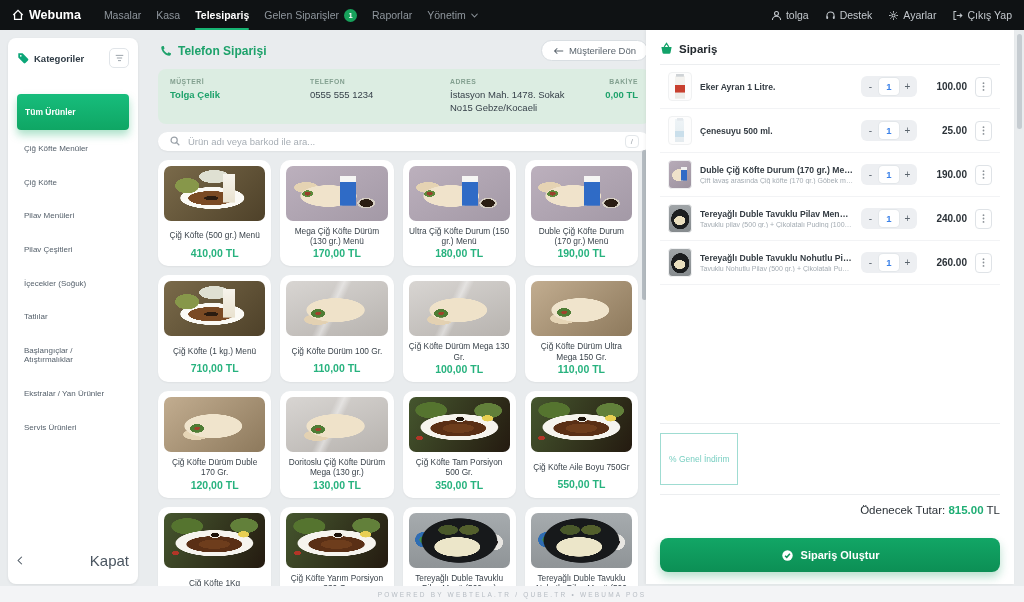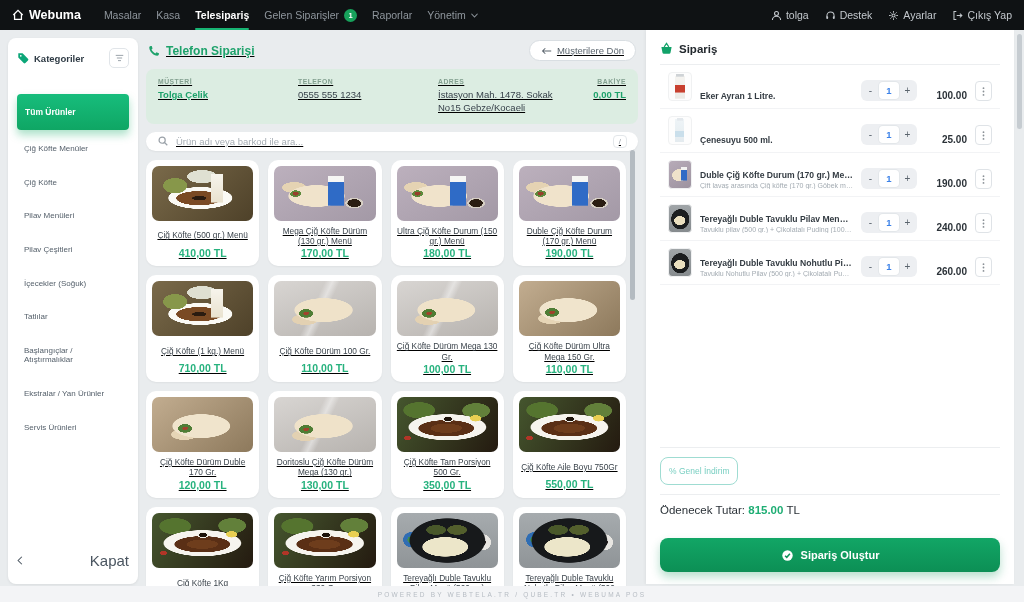--- a/index.html
+++ b/index.html
@@ -19,21 +19,21 @@
   
   .sidebar{position:absolute;left:8px;top:38px;width:130px;bottom:18px;background:#fff;border-radius:8px;box-shadow:0 1px 3px rgba(0,0,0,.07);padding:10px 9px 6px;display:flex;flex-direction:column;}
   .sb-head{display:flex;align-items:center;gap:5px;font-size:9.5px;font-weight:bold;color:#2f3b45;margin-bottom:26px;}
   .sb-filter{margin-left:auto;width:20px;height:20px;border:1px solid #e1e5e9;border-radius:5px;display:flex;align-items:center;justify-content:center;background:#fff;cursor:pointer;}
   .sb-list{display:flex;flex-direction:column;}
   .sb-item{font-size:8px;color:#55606b;padding:12px 7px;cursor:pointer;line-height:1.2;}
   .sb-item.active{background:linear-gradient(180deg,#17bd7c,#0fa664);color:#fff;border-radius:4px;font-weight:bold;box-shadow:0 5px 9px rgba(16,170,100,.35);font-size:8.5px;padding:13px 8px;margin-bottom:2px;}
   .sb-close{margin-top:auto;display:flex;align-items:center;justify-content:space-between;gap:5px;font-size:15px;color:#4a5560;padding:9px 0;cursor:pointer;}
 
   
-  .main{position:absolute;left:146px;width:492px;top:30px;bottom:18px;text-decoration:underline;}
+  .main{position:absolute;left:158px;width:492px;top:30px;bottom:18px;}
   .main-head{display:flex;align-items:center;margin:10px 2px 0;}
   .m-title{display:flex;gap:6px;align-items:center;color:#1ea26b;font-size:12px;font-weight:bold;}
   .back-btn{margin-left:auto;display:flex;align-items:center;gap:5px;border:1px solid #d9dee2;background:#fff;border-radius:14px;padding:4px 11px;font-size:9.5px;color:#5a646d;cursor:pointer;}
   .cust{background:#dcede2;border-radius:8px;padding:9px 12px;display:flex;gap:12px;margin-top:8px;}
   .c-label{font-size:6.8px;letter-spacing:.5px;color:#83a090;font-weight:bold;margin-bottom:4px;}
   .c-value{font-size:9.5px;color:#37414a;line-height:1.35;}
   .c-green{color:#1ea26b;font-weight:bold;}
   .c-col-musteri{width:128px;}
   .c-col-telefon{width:128px;}
   .c-col-adres{width:138px;}
@@ -45,34 +45,34 @@
   .grid{margin-top:9px;display:grid;grid-template-columns:repeat(4,1fr);gap:9px;padding-right:12px;}
   .card{background:#fff;border-radius:10px;padding:6px 6px 7px;box-shadow:0 1px 2px rgba(0,0,0,.05);display:flex;flex-direction:column;cursor:pointer;}
   .card-img{height:55px;border-radius:7px;background-repeat:no-repeat;}
   .card-name{margin-top:5px;font-size:8.3px;color:#3a434b;text-align:center;line-height:1.25;min-height:20px;display:flex;align-items:center;justify-content:center;}
   .card-price{margin-top:1px;text-align:center;font-size:10.5px;font-weight:bold;color:#27b27e;}
   .m-scroll{position:absolute;right:3px;top:120px;width:5px;height:150px;background:#b4bbc1;border-radius:3px;cursor:pointer;}
 
   
   .order-panel{position:absolute;left:646px;right:10px;top:30px;bottom:18px;background:#fff;display:flex;flex-direction:column;padding:12px 14px;box-shadow:-1px 0 3px rgba(0,0,0,.05);}
   .o-head{display:flex;gap:6px;align-items:center;font-size:11.5px;font-weight:bold;color:#23292e;padding-bottom:9px;border-bottom:1px solid #eceef0;}
-  .oitem{display:flex;align-items:flex-end;gap:8px;padding:7px 8px;border-bottom:1px solid #f2f3f5;}
+  .oitem{display:flex;align-items:center;gap:8px;padding:7px 8px;border-bottom:1px solid #f2f3f5;}
   .othumb{width:24px;height:29px;border-radius:4px;flex:none;background-repeat:no-repeat;border:1px solid #f0f1f2;}
   .oinfo{flex:1;min-width:0;}
   .oname{font-size:8.6px;font-weight:bold;color:#333b42;white-space:nowrap;overflow:hidden;text-overflow:ellipsis;}
   .odesc{font-size:7px;color:#a3abb2;margin-top:2.5px;white-space:nowrap;overflow:hidden;text-overflow:ellipsis;}
   .stepper{flex:none;display:flex;align-items:center;background:#edeff2;border-radius:6px;padding:2px;gap:1px;}
   .st-btn{width:15px;text-align:center;font-size:10px;color:#5a646d;cursor:pointer;line-height:17px;}
   .st-val{background:#fff;border-radius:4px;width:20px;text-align:center;font-size:9.5px;color:#3c82e8;font-weight:bold;line-height:17px;box-shadow:0 0 0 1px #e3e7ea;}
   .oprice{flex:none;width:42px;text-align:right;font-size:10px;font-weight:bold;color:#2b3238;}
   .odots{flex:none;width:17px;height:20px;border:1px solid #dfe3e7;border-radius:4px;background:#fff;display:flex;align-items:center;justify-content:center;cursor:pointer;}
   .o-spacer{flex:1;}
   .o-discount-row{border-top:1px solid #eceef0;padding-top:9px;}
-  .discount-btn{display:inline-block;border:1px solid #9fdcd2;color:#79cfc2;font-size:8.5px;border-radius:8px;padding:8px 8px;background:#fff;cursor:pointer;}
-  .total-row{border-top:1px solid #eceef0;margin-top:9px;padding-top:9px;text-align:left;font-size:11.5px;color:#2b3238;}
+  .discount-btn{display:inline-block;border:1px solid #9fdcd2;color:#79cfc2;font-size:8.5px;border-radius:0;padding:20px 8px;background:#fff;cursor:pointer;}
+  .total-row{border-top:1px solid #eceef0;margin-top:9px;padding-top:9px;text-align:right;font-size:11.5px;color:#2b3238;}
   .total-val{color:#1fae74;font-weight:bold;}
   .submit{margin-top:22px;height:34px;border-radius:8px;background:linear-gradient(180deg,#12a666,#0c8f55);color:#fff;font-size:11px;font-weight:bold;display:flex;align-items:center;justify-content:center;gap:7px;box-shadow:0 5px 10px rgba(16,150,90,.3);cursor:pointer;border:none;width:100%;font-family:"Liberation Sans",sans-serif;}
   .page-scroll{position:absolute;right:2px;top:34px;width:5px;height:95px;background:#c6ccd1;border-radius:3px;cursor:pointer;}
 
   
   .footer{position:absolute;bottom:0;height:16px;left:0;right:0;background:#f3f4f6;display:flex;align-items:center;justify-content:center;font-size:6.5px;letter-spacing:2.2px;color:#b6bcc3;}
 
   
   .photo-platter-bottle{
     background-color:#5e5136;

